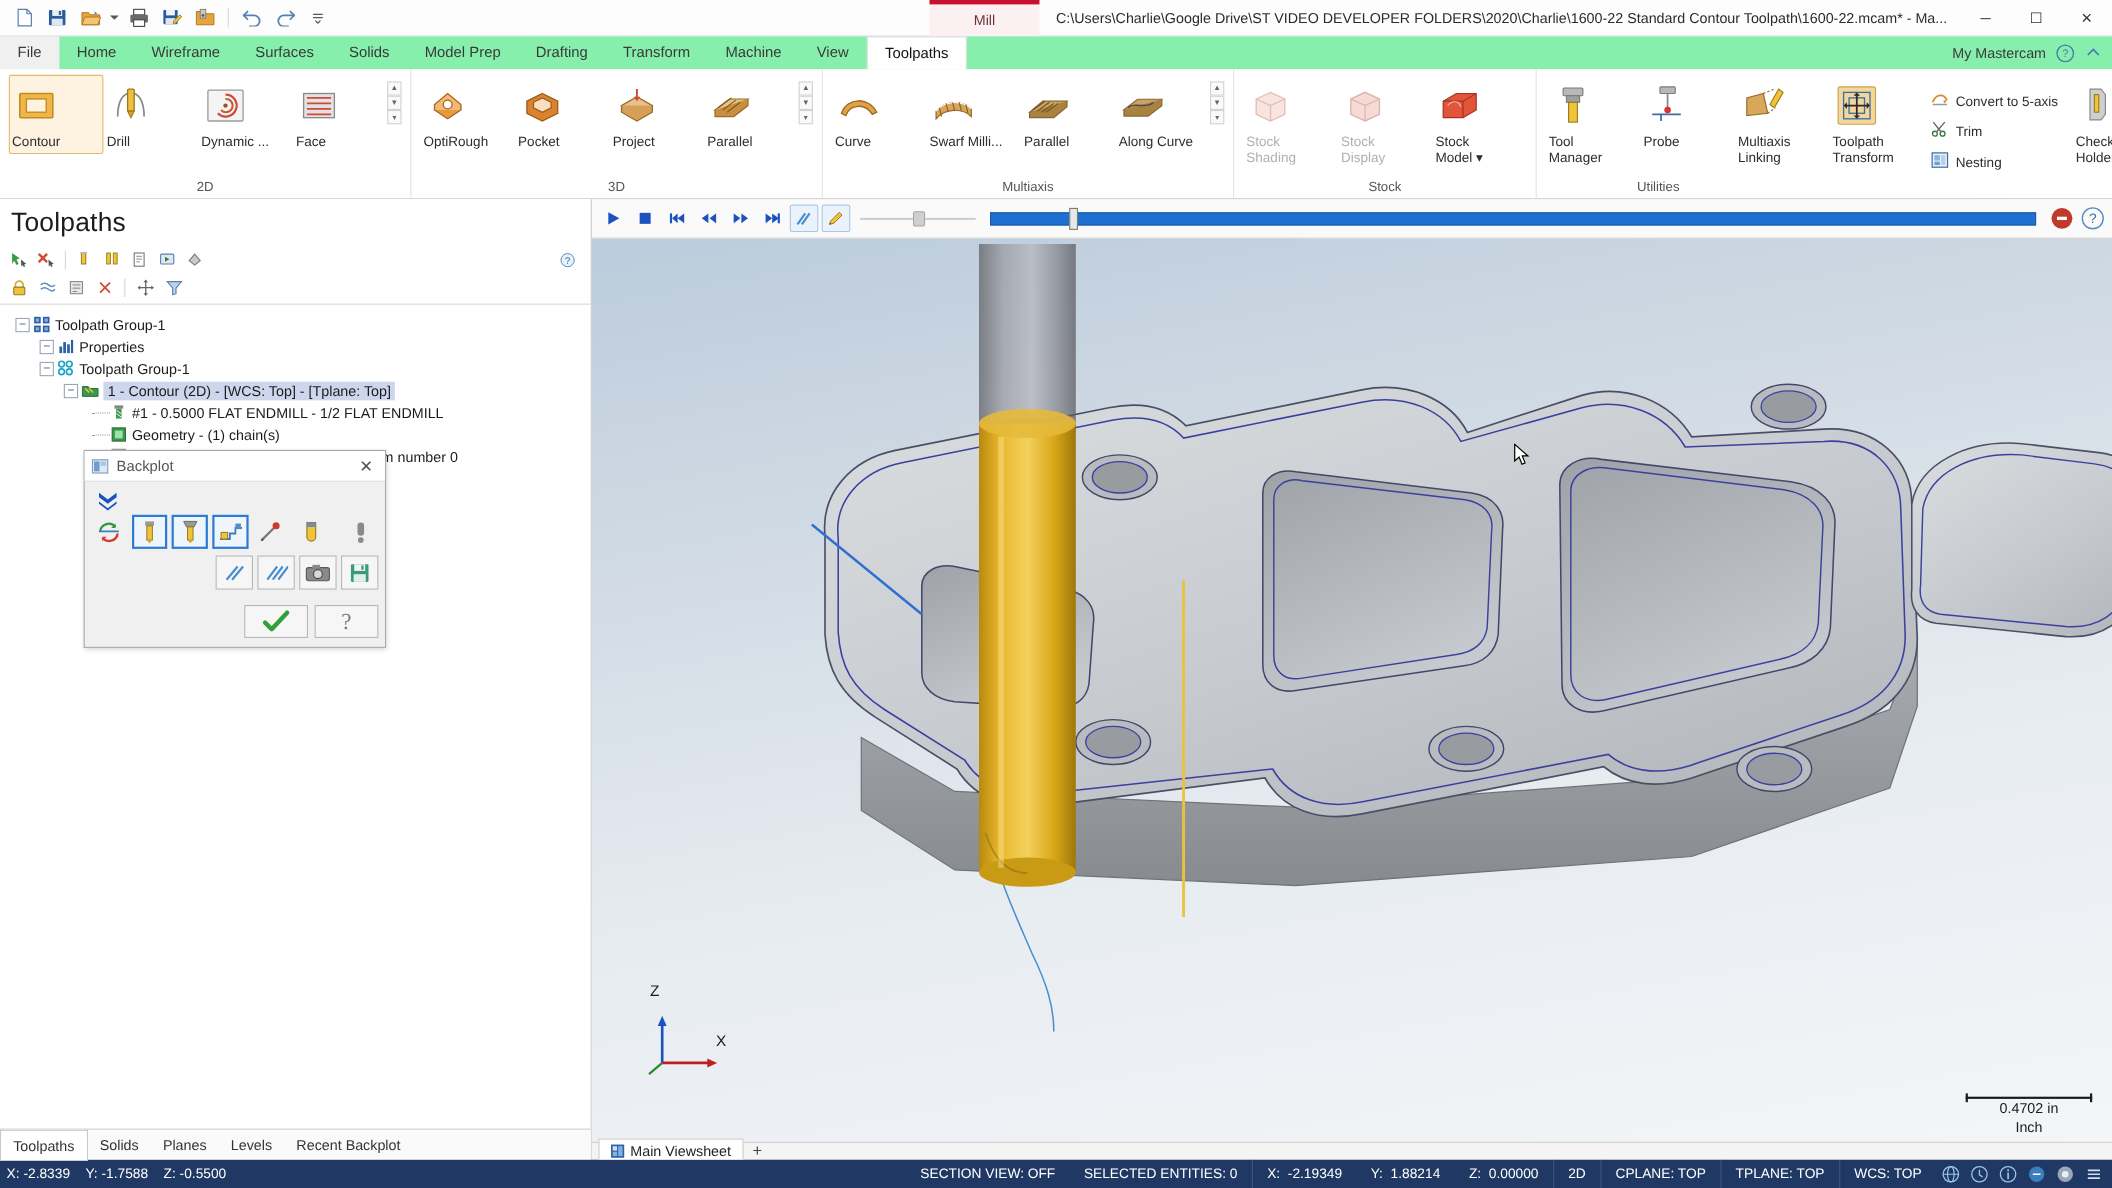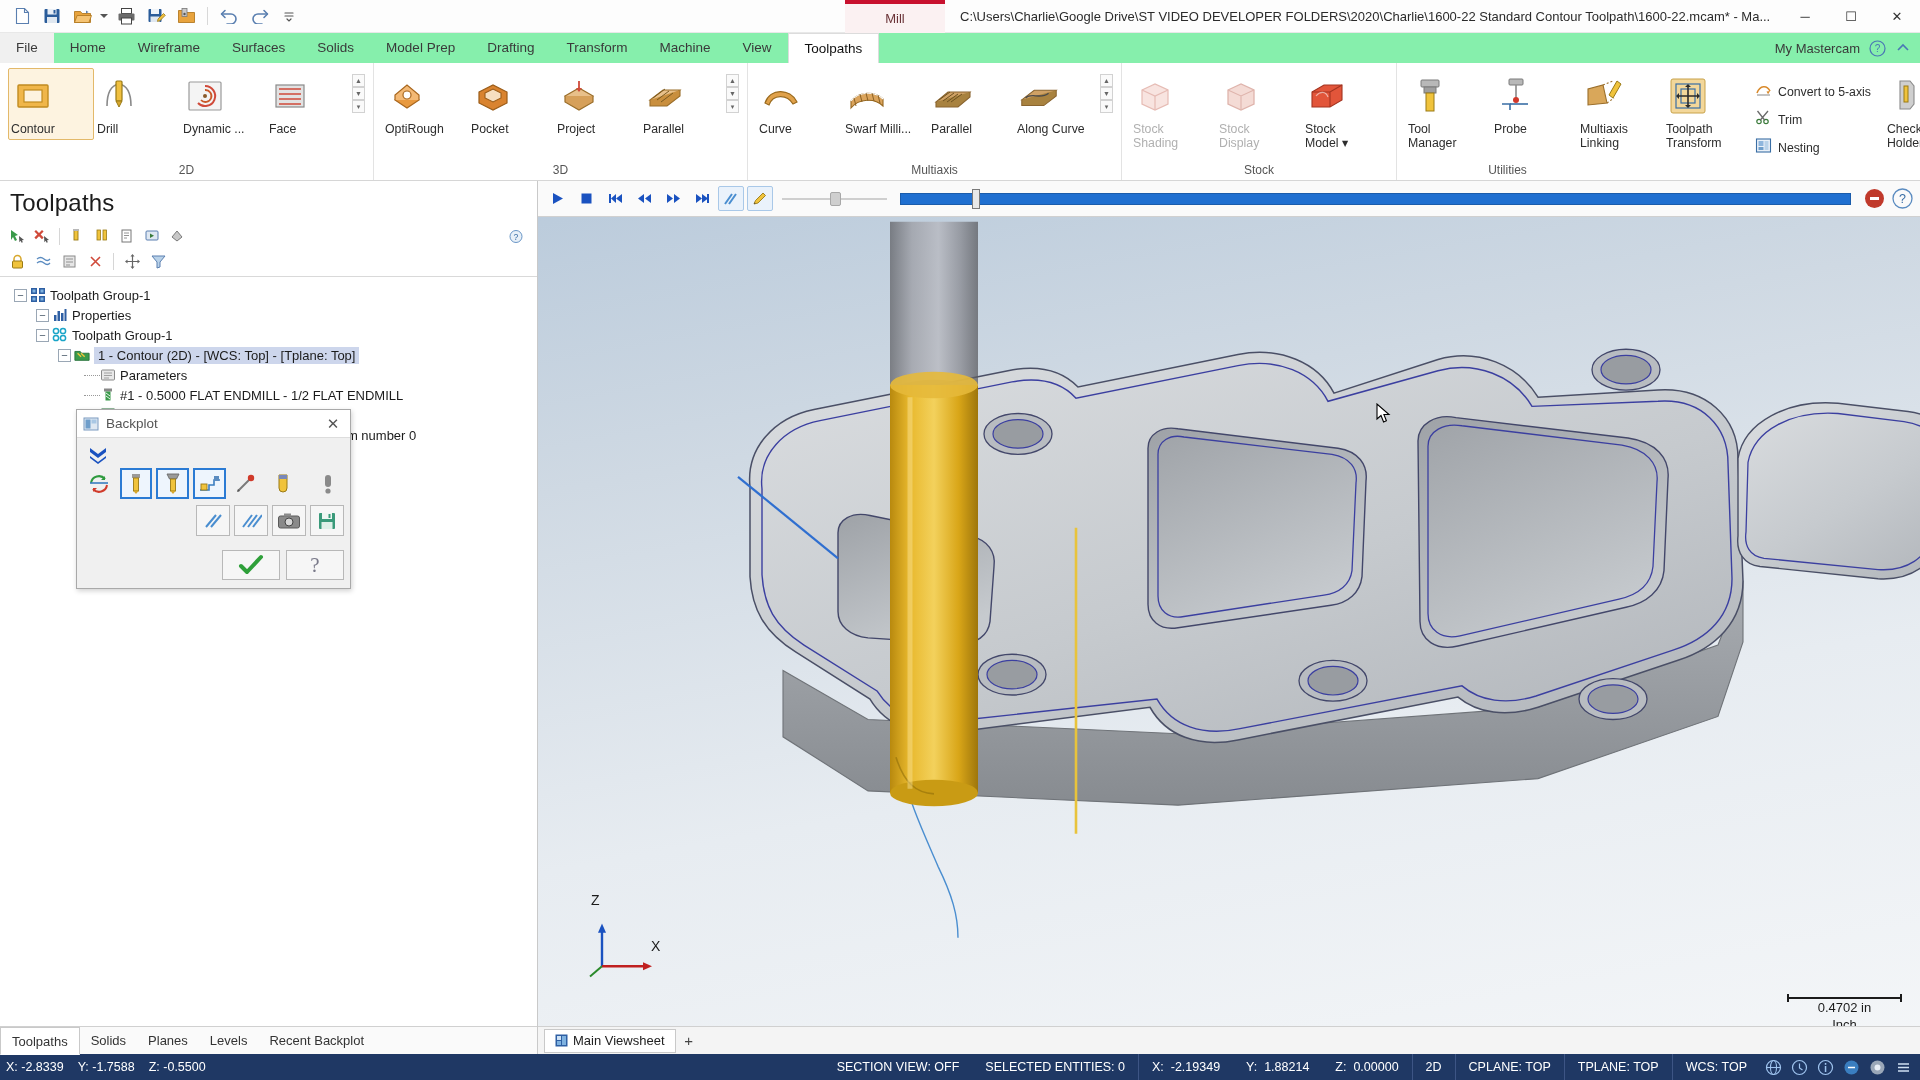--- a/index.html
+++ b/index.html
@@ -121,21 +121,21 @@
   .vp-right { margin-left:auto; display:flex; align-items:center; gap:4px; }
   .circbtn { width:24px; height:24px; border-radius:50%; display:flex; align-items:center; justify-content:center;}
 
   .gnomon { position:absolute; left:60px; bottom:78px; width:70px; height:70px; }
   .scalebar { position:absolute; right:18px; bottom:22px; text-align:center; font-size:13px; color:#1b1b1b; }
   .scalebar .line { border-bottom:2px solid #1b1b1b; height:1px; margin-bottom:2px;}
   .scalebar .ticks { position:relative; height:7px; }
   .scalebar .ticks i { position:absolute; top:-7px; width:2px; height:8px; background:#1b1b1b;}
   .cursor-arrow { position:absolute; left:838px; top:222px; z-index:30; }
 
-  .vs-tabs { position:absolute; left:0; right:0; bottom:0; height:28px; background:#f4f4f4; border-top:1px solid #d0d0d0; display:flex; align-items:center; padding-left:6px; gap:4px; z-index:12;}
+  .vs-tabs { position:absolute; left:0; right:0; bottom:0; height:16px; background:#f4f4f4; border-top:1px solid #d0d0d0; display:flex; align-items:center; padding-left:6px; gap:4px; z-index:12;}
   .vs-tab { display:flex; align-items:center; gap:5px; height:24px; padding:0 10px; background:#fff; border:1px solid #c9c9c9; font-size:13px; color:#222;}
   .vs-plus { width:18px; height:22px; display:flex; align-items:center; justify-content:center; font-size:15px; color:#444;}
 
   
   .statusbar { height:26px; background:#1f3864; color:#fff; display:flex; align-items:center; font-size:12.5px; white-space:nowrap;}
   .sb-l { padding-left:6px; display:flex; gap:14px; }
   .sb-c { margin-left:auto; display:flex; align-items:center; gap:0; }
   .sb-item { padding:0 13px; height:26px; display:flex; align-items:center; }
   .sb-item.b { border-left:1px solid #3d5585; }
   .sb-ico { width:26px; height:26px; display:flex; align-items:center; justify-content:center; }
@@ -696,30 +696,20 @@
           <span class="expander">−</span>
           <span class="tico">
             <svg width="18" height="16" viewBox="0 0 18 16">
                 <path d="M1 4h6l1.5 2H17v8H1z" fill="#3a9a4a" stroke="#247038" stroke-width="1"></path>
                 <path d="M4 6l4 4M8 6l4 4" stroke="#f0c33c" stroke-width="1.6"></path>
               </svg>
           </span>
           <span class="tlabel sel">1 - Contour (2D) - [WCS: Top] - [Tplane: Top]</span>
         </div>
 
-        <div class="trow" style="padding-left:84px">
-          <span class="dline"></span>
-          <span class="tico">
-            <svg width="16" height="16" viewBox="0 0 16 16">
-                <rect x="1.5" y="3" width="13" height="10" rx="1" fill="#e8e8e8" stroke="#8a8a8a" stroke-width="1"></rect>
-                <path d="M4 6h8M4 8.5h8M4 11h5" stroke="#999" stroke-width=".9"></path>
-              </svg>
-          </span>
-          <span class="tlabel">Parameters</span>
-        </div>
 
         <div class="trow" style="padding-left:84px">
           <span class="dline"></span>
           <span class="tico">
             <svg width="16" height="16" viewBox="0 0 16 16">
                 <rect x="4" y="1.5" width="8" height="3" fill="#888"></rect>
                 <rect x="5.5" y="4.5" width="5" height="9" fill="#3a9a4a"></rect>
                 <path d="M6 6l4 3M6 9l4 3" stroke="#fff" stroke-width=".9"></path>
               </svg>
           </span>

